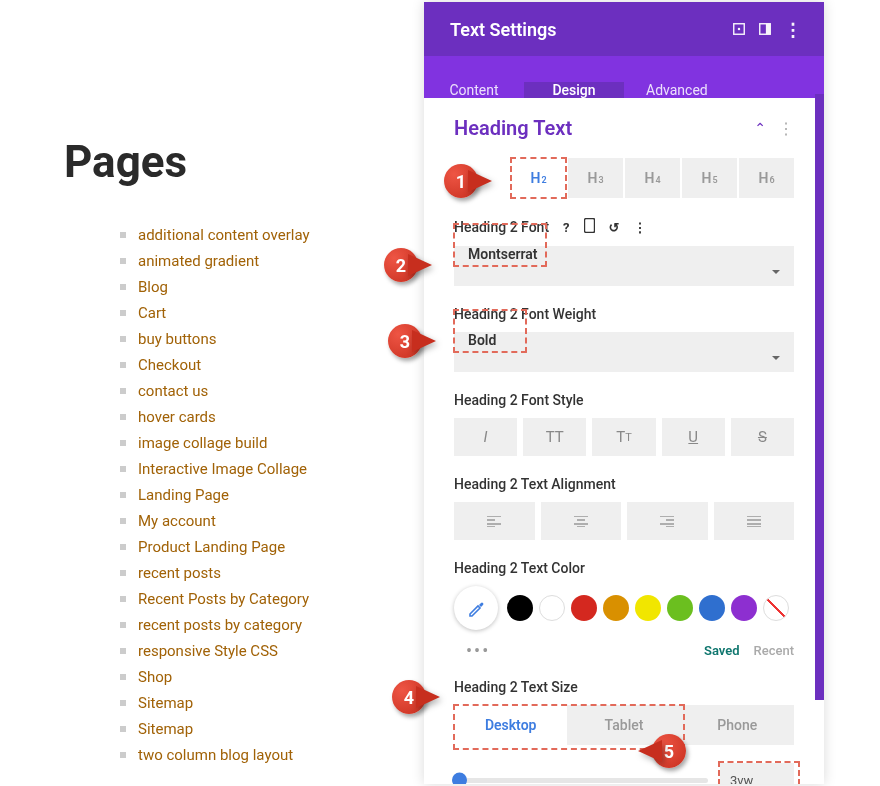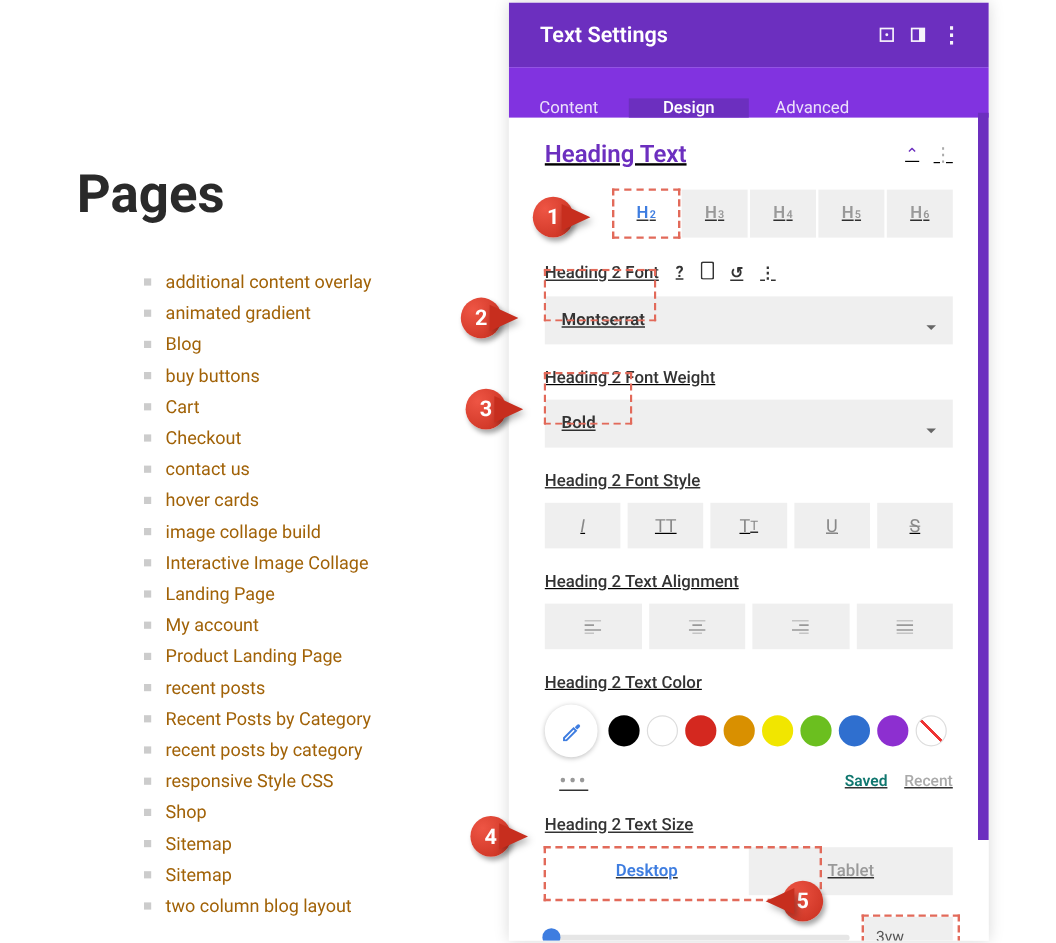--- a/index.html
+++ b/index.html
@@ -98,21 +98,20 @@
     background: #6c2fbf;
     color: #fff;
     font-weight: 500;
   }
 
   .panel-body {
     padding: 18px 30px 10px 30px;
     height: calc(100% - 96px);
     overflow: hidden;
     position: relative;
-    text-decoration: underline;
   }
 
   .scrollbar {
     position: absolute;
     right: 0;
     top: 92px;
     width: 9px;
     height: 606px;
     background: #6c2fbf;
   }
@@ -178,21 +177,21 @@
     margin-left: 14px;
     color: #333;
   }
   .label-icons span { font-size: 13px; font-weight: 700; }
 
   .select {
     width: 100%;
     height: 40px;
     background: #efefef;
     display: flex;
-    align-items: center;
+    align-items: flex-start;
     padding: 0 14px;
     position: relative;
     margin-bottom: 20px;
     cursor: pointer;
   }
   .select .val {
     font-size: 14px;
     font-weight: 600;
     color: #333;
   }
@@ -397,22 +396,22 @@
 </style>
 </head>
 <body>
 
 <div class="left">
   <h1>Pages</h1>
   <ul>
     <li>additional content overlay</li>
     <li>animated gradient</li>
     <li>Blog</li>
+    <li>Cart</li>
     <li>buy buttons</li>
-    <li>Cart</li>
     <li>Checkout</li>
     <li>contact us</li>
     <li>hover cards</li>
     <li>image collage build</li>
     <li>Interactive Image Collage</li>
     <li>Landing Page</li>
     <li>My account</li>
     <li>Product Landing Page</li>
     <li>recent posts</li>
     <li>Recent Posts by Category</li>
@@ -564,20 +563,21 @@
       <span class="saved">Saved</span>
       <span class="recent">Recent</span>
     </div>
 
     <div class="field-label">
       <span>Heading 2 Text Size</span>
     </div>
     <div class="device-tabs dashed device-dashed">
       <div class="dtab active">Desktop</div>
       <div class="dtab">Tablet</div>
+      <div class="dtab">Phone</div>
     </div>
 
     <div class="slider-row">
       <div class="slider-track">
         <div class="slider-thumb"></div>
       </div>
       <div class="size-input dashed dashed-size">
         <span>3vw</span>
       </div>
     </div>

